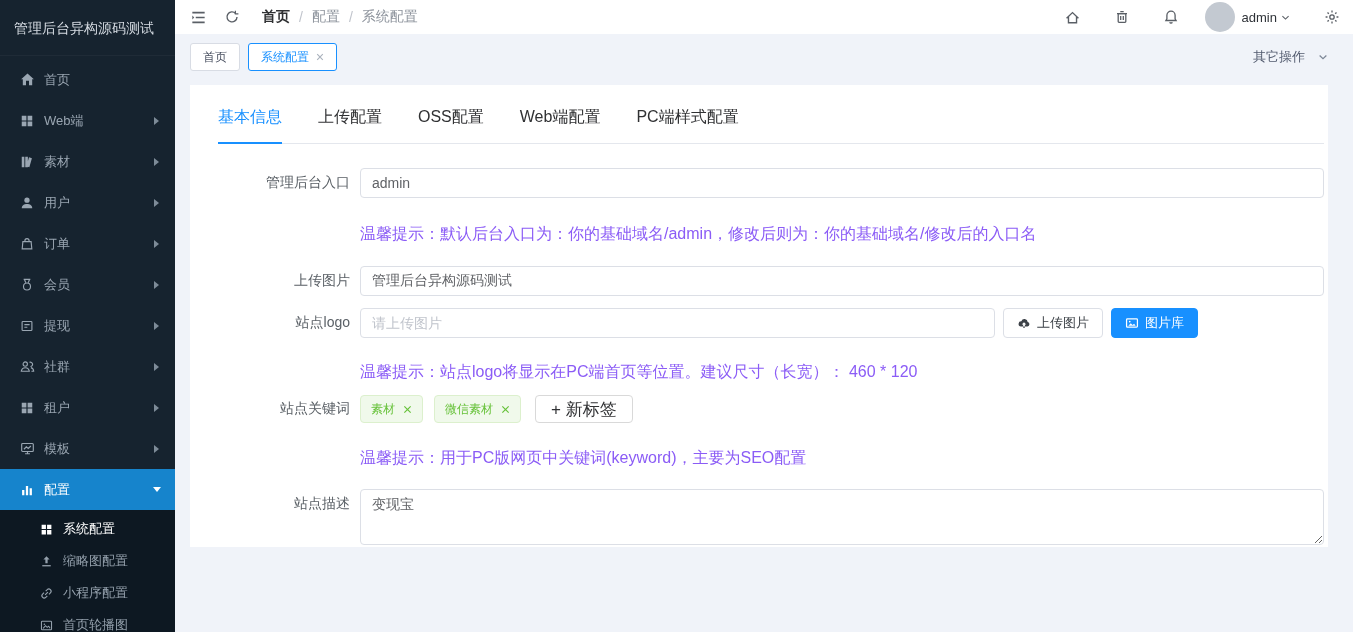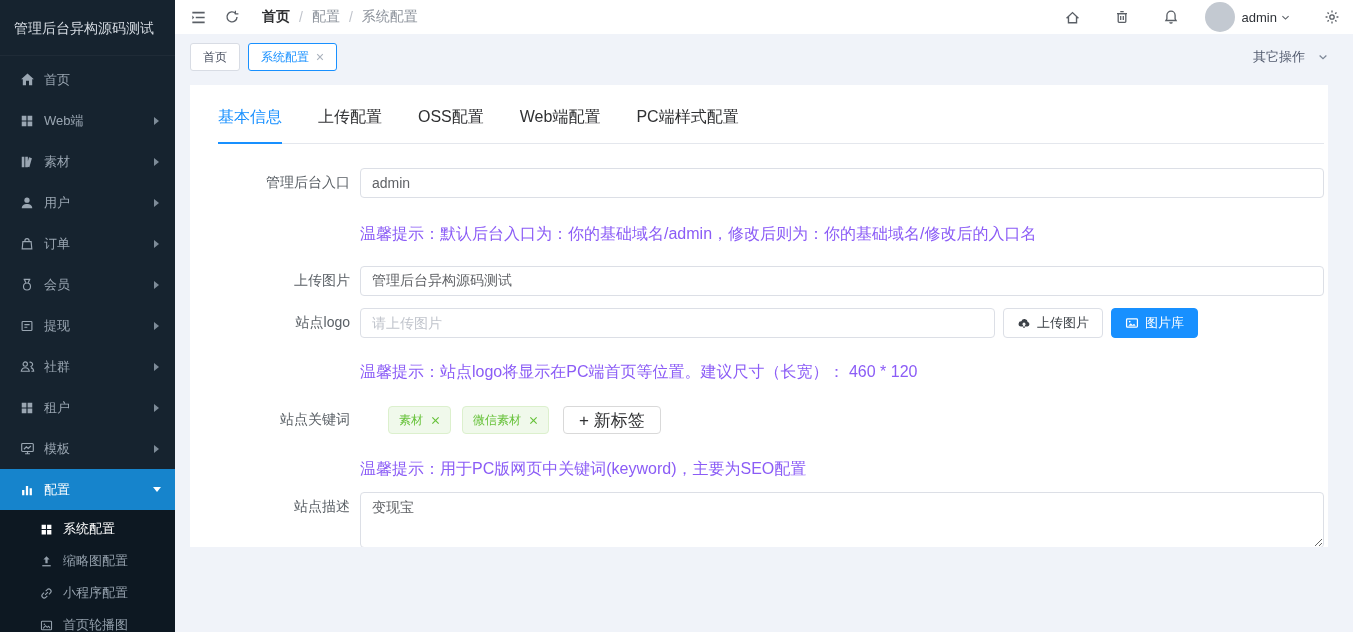--- a/index.html
+++ b/index.html
@@ -53,22 +53,22 @@
   .frow { display:flex; align-items:center; }
   .frow.top { align-items:flex-start; }
   .flabel { flex:0 0 132px; width:132px; text-align:right; font-size:14px; color:#5a6066; margin-right:10px; }
   .frow.top .flabel { padding-top:6px; }
   .fctl { flex:1; display:flex; align-items:center; min-width:0; }
   input.txt { height:30px; width:100%; border:1px solid #dcdfe6; border-radius:4px; padding:0 11px; font-size:14px; color:#606266; outline:none; background:#fff; font-family:"Liberation Sans",sans-serif; }
   input.txt::placeholder, textarea::placeholder { color:#c0c4cc; }
   input.logoinput { width:635px; flex:0 0 635px; }
   .hint { padding-left:142px; font-size:16px; color:#8b5cf6; }
   .h1 { margin-top:26px; } .r2 { margin-top:21px; } .r3 { margin-top:12px; }
-  .h2 { margin-top:24px; } .r4 { margin-top:23px;gap:28px; } .h3 { margin-top:25px; }
-  .r5 { margin-top:12px; }
+  .h2 { margin-top:24px; } .r4 { margin-top:12px; } .h3 { margin-top:25px; }
+  .r5 { margin-top:20px; }
   .btn { height:30px; display:flex; align-items:center; gap:6px; border-radius:4px; font-size:13px; cursor:pointer; font-family:"Liberation Sans",sans-serif; }
   .btn-upload { margin-left:8px; padding:0 13px; background:#fff; border:1px solid #dcdfe6; color:#3c4147; }
   .btn-gallery { margin-left:8px; padding:0 13px; background:#1890ff; border:1px solid #1890ff; color:#fff; }
   .ktag { height:28px; display:flex; align-items:center; gap:8px; padding:0 10px; background:#f0f9eb; border:1px solid #dcf0cd; border-radius:4px; font-size:12px; color:#67c23a; margin-right:11px; }
   .ktag .x { display:flex; cursor:pointer; }
   .btn-addtag { height:28px; padding:0 15px; background:#fff; border:1px solid #d9d9d9; border-radius:4px; font-size:17px; color:#303133; margin-left:3px; cursor:pointer; font-family:"Liberation Sans",sans-serif; }
   textarea.txtarea { width:100%; height:56px; border:1px solid #dcdfe6; border-radius:4px; padding:6px 11px; font-size:14px; color:#606266; resize:vertical; outline:none; font-family:"Liberation Sans",sans-serif; }
 </style>
 </head>
 <body>

